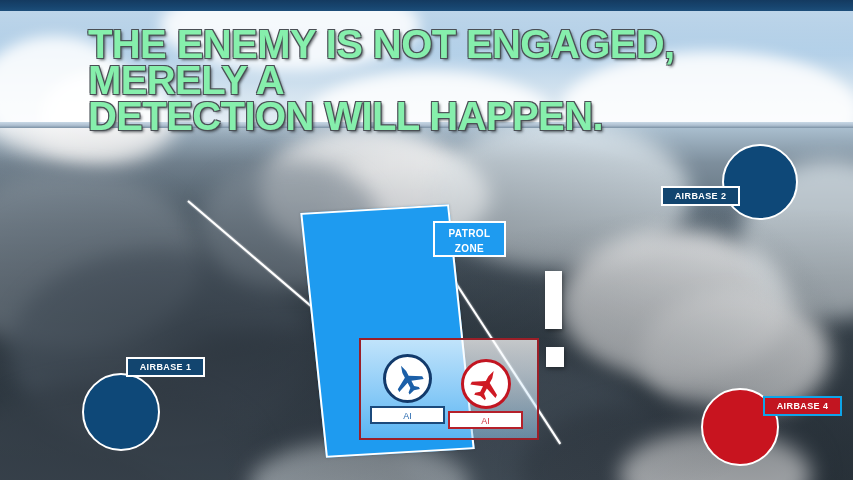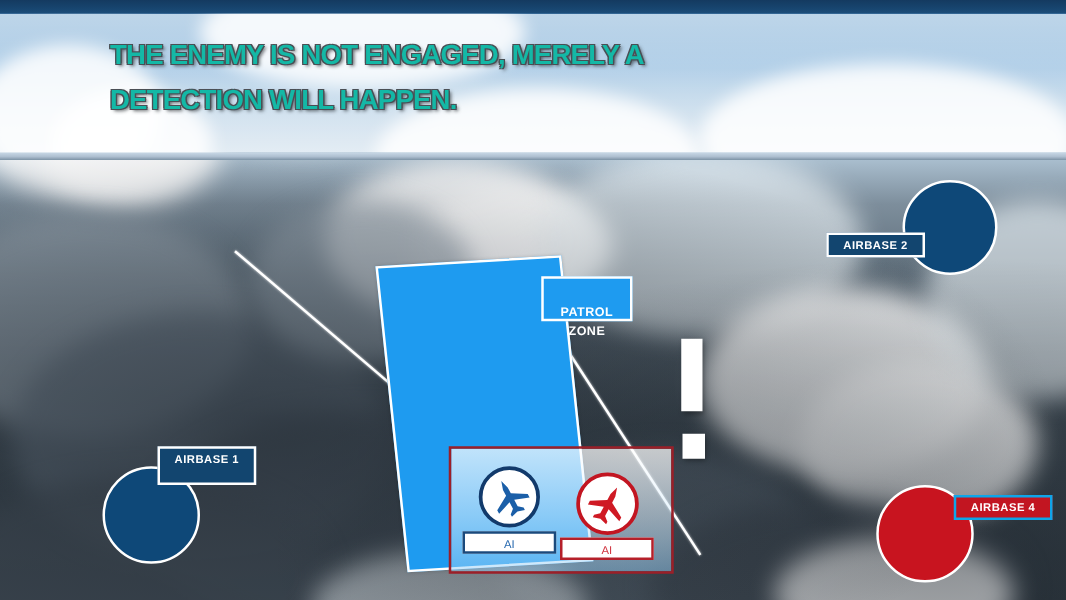--- a/index.html
+++ b/index.html
@@ -92,25 +92,25 @@
     width: 853px;
     height: 6px;
     background: linear-gradient(180deg,#c8d8e6 0%,#aebfd0 55%,#7c92a5 100%);
   }
 
   .slide-title {
     position: absolute;
     left: 88px;
     top: 26px;
     width: 720px;
-    font-size: 22px;
+    font-size: 40px;
     line-height: 36px;
     font-weight: bold;
     letter-spacing: -0.6px;
-    color: #14b8a6;
+    color: #86efac;
     text-transform: uppercase;
     text-shadow:
       -1px -1px 0 #4a4f55,
        1px -1px 0 #4a4f55,
       -1px  1px 0 #4a4f55,
        1px  1px 0 #4a4f55,
        2px  2px 3px rgba(40,45,50,0.75);
     white-space: pre-line;
   }
 
@@ -194,21 +194,20 @@
   .detect-panel {
     position: absolute;
     left: 359px;
     top: 338px;
     width: 180px;
     height: 102px;
     box-sizing: border-box;
     border: 2px solid #9b1f28;
     background: linear-gradient(180deg, rgba(255,255,255,0.72) 0%, rgba(216,237,252,0.58) 55%, rgba(150,206,245,0.50) 100%);
     overflow: hidden;
-    margin-top: 19px;
   }
 
   .unit {
     position: absolute;
   }
   .unit-icon {
     position: absolute;
     border-radius: 50%;
     box-sizing: border-box;
     background: #ffffff;
@@ -280,26 +279,26 @@
 
   <div class="slide-title">THE ENEMY IS NOT ENGAGED, MERELY A
 DETECTION WILL HAPPEN.</div>
 
   <div class="det-line" style="left:188px; top:200px; width:252px; transform: rotate(40.5deg);"></div>
 
   <div class="det-line" style="left:435px; top:250px; width:230px; transform: rotate(57deg);"></div>
 
   <div class="patrol-zone"></div>
 
-  <div class="callout cyan" style="left:433px; top:221px; width:73px; height:36px; font-size:10px; line-height:15px; padding-top:20px; white-space:pre-line;">PATROL
+  <div class="callout cyan" style="left:433px; top:221px; width:73px; height:36px; font-size:10px; line-height:15px; padding-top:3px; white-space:pre-line;">PATROL
 ZONE</div>
 
 
   <div class="airbase-circle blue" style="left:82px; top:373px; width:78px; height:78px;"></div>
-  <div class="callout navy" style="left:126px; top:357px; width:79px; height:31px; font-size:9px; line-height:16px;text-align:center;">AIRBASE 1</div>
+  <div class="callout navy" style="left:126px; top:357px; width:79px; height:20px; font-size:9px; line-height:16px;text-align:center;">AIRBASE 1</div>
 
   <div class="airbase-circle blue" style="left:722px; top:144px; width:76px; height:76px;"></div>
   <div class="callout navy" style="left:661px; top:186px; width:79px; height:20px; font-size:9px; line-height:16px;">AIRBASE 2</div>
 
   <div class="airbase-circle red" style="left:701px; top:388px; width:78px; height:78px;"></div>
   <div class="callout red" style="left:763px; top:396px; width:79px; height:20px; font-size:9px; line-height:16px;">AIRBASE 4</div>
 
   <div>
     <div class="excl-bar" style="left:545px; top:271px; width:17px; height:58px;"></div>
     <div class="excl-dot" style="left:546px; top:347px; width:18px; height:20px;"></div>

